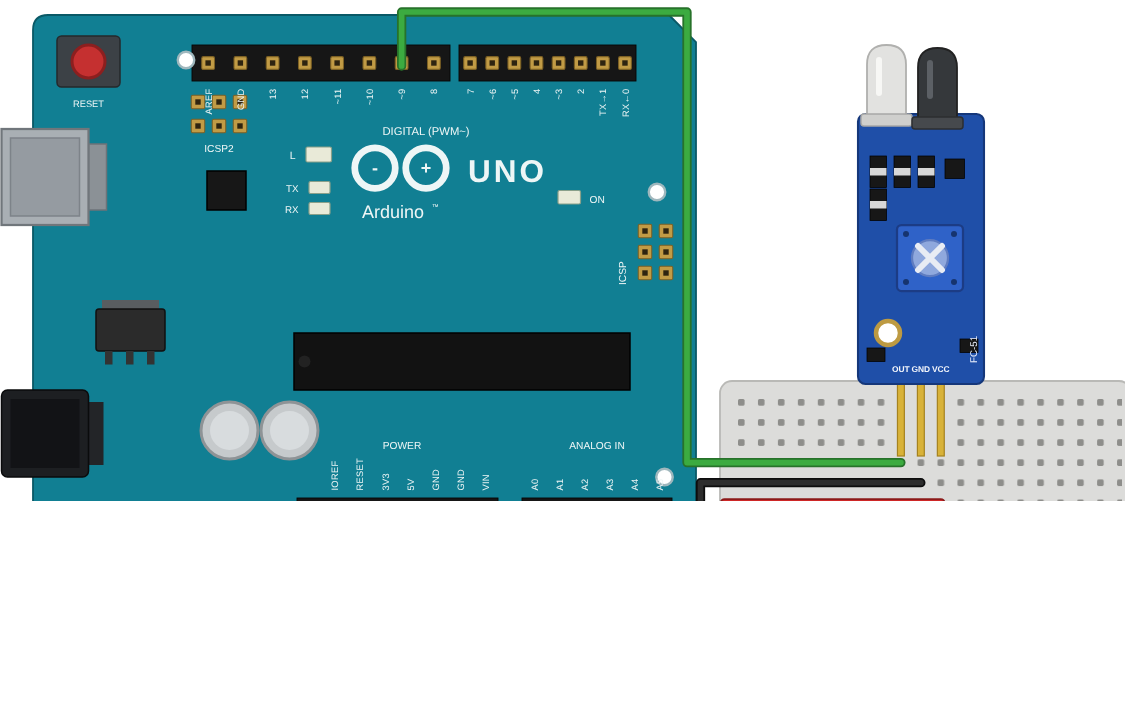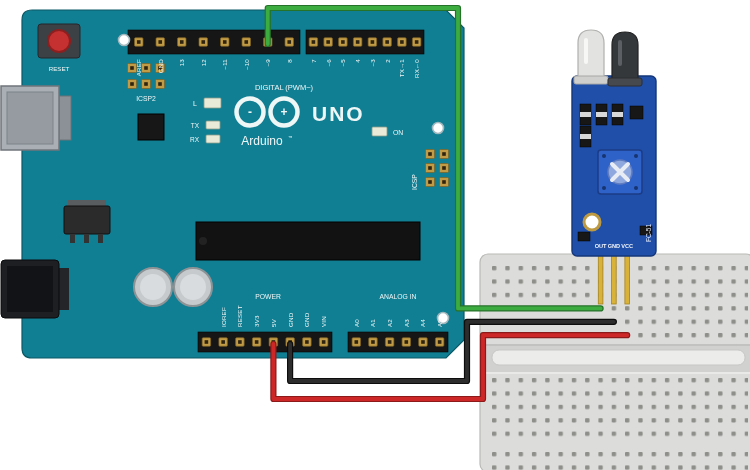--- a/index.html
+++ b/index.html
@@ -1,16 +1,16 @@
 <!DOCTYPE html>
 <html style="--board_teal: #117f93; --pin_gold: #c19b45; --wire_green: #3cab40; --wire_green_dark: #27722a; --wire_red: #ce2727; --wire_red_dark: #8c1a1a; --wire_black: #2d2d2d; --wire_black_dark: #0d0d0d; --sensor_blue: #1f4fa8; --breadboard: #dcdcda; --breadboard_hole: #8e8e8b;"><head>
 <meta charset="utf-8">
 <style>
   html,body{margin:0;padding:0;background:#ffffff;}
-  #stage{width:750px;height:470px;position:relative;overflow:hidden;}
+  #stage{width:750px;height:334px;position:relative;overflow:hidden;}
   svg{display:block;}
   text{font-family:"Liberation Sans",sans-serif;}
 
   .board{fill:var(--board_teal);stroke:#0a5966;stroke-width:1.2;}
   .hdr{fill:#161616;stroke:#050505;stroke-width:.6;}
   .pad{fill:var(--pin_gold);stroke:#7d6124;stroke-width:.7;}
   .pad-hole{fill:#2e2410;}
   .pinlbl{font-size:6.2px;fill:#eef6f6;letter-spacing:.2px;}
   .silk{fill:#eef6f6;}
   .slbl{font-size:5.6px;fill:#f2f5fb;font-weight:bold;}

